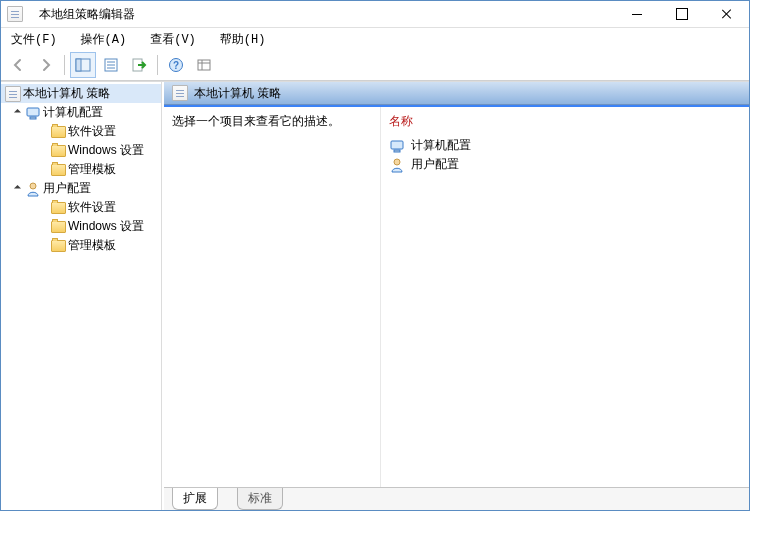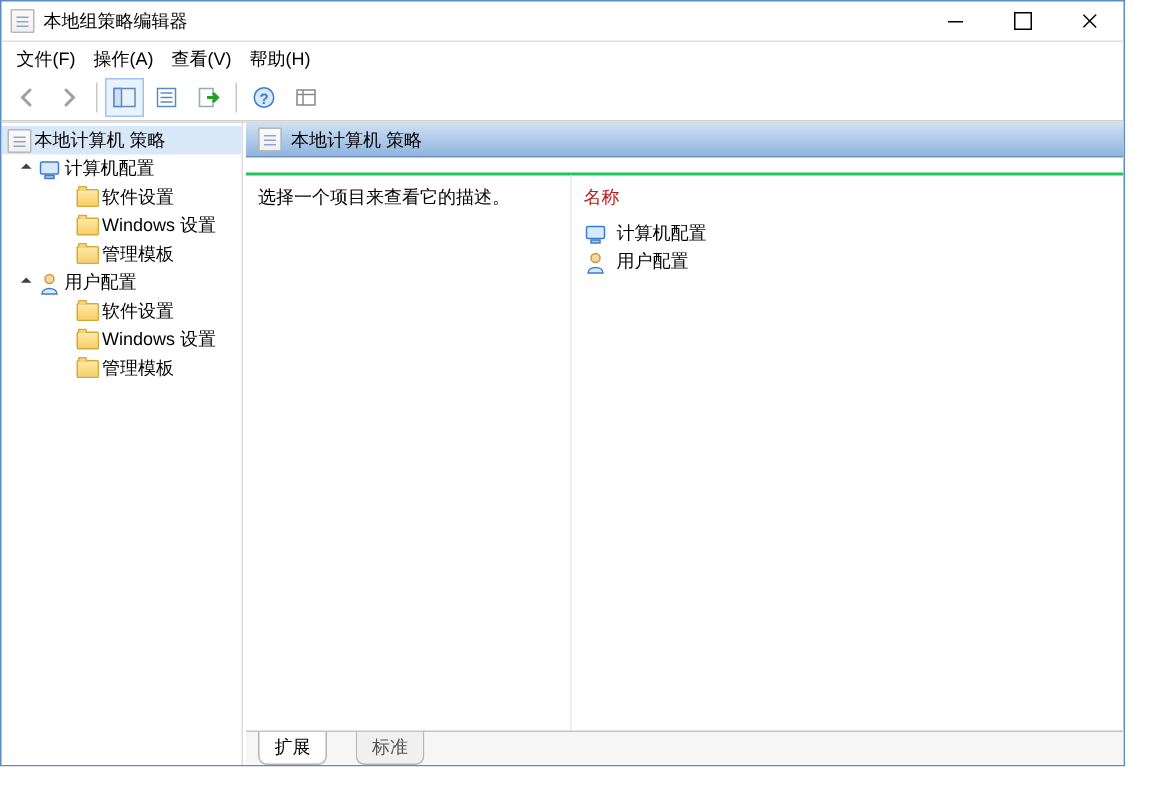--- a/index.html
+++ b/index.html
@@ -1,33 +1,33 @@
 <!DOCTYPE html>
 <html><head>
 <meta charset="utf-8">
 <style>
   html, body { margin: 0; padding: 0; font-family: "Microsoft YaHei", "Segoe UI", sans-serif; font-size: 12px; background: #fff; }
   .window { width: 748px; height: 509px; border: 1px solid #5a8cc2; position: relative; display: flex; flex-direction: column; background: #fff; }
   
   .titlebar { display: flex; align-items: center; height: 26px; padding: 0 0 0 6px; border-bottom: 1px solid #e0e0e0; }
-  .titlebar .title { display: flex; align-items: center; gap: 6px; flex: 1; font-size: 12px; color: #000; }
+  .titlebar .title { display: flex; align-items: center; gap: 16px; flex: 1; font-size: 12px; color: #000; }
   .titlebar .win-controls { display: flex; height: 100%; }
   .titlebar .win-btn { width: 45px; height: 26px; display: flex; align-items: center; justify-content: center; color: #000; }
   .ico-doc {
     width: 16px; height: 16px; display: inline-block; position: relative;
     background: linear-gradient(#fafafa,#f0f0f0);
     border: 1px solid #b8b8b8; box-sizing: border-box; border-radius: 1px;
   }
   .ico-doc::before, .ico-doc::after {
     content: ''; position: absolute; left: 3px; right: 3px; height: 1px; background: #8fa5c9;
   }
   .ico-doc::before { top: 4px; box-shadow: 0 3px 0 #8fa5c9; }
   .ico-doc::after { top: 10px; }
   
-  .menubar { display: flex; height: 22px; align-items: center; padding: 0 6px; gap: 4px; }
+  .menubar { display: flex; height: 22px; align-items: center; padding: 0 6px; gap: 16px; font-family: Liberation Mono, monospace; }
   .menubar span { cursor: default; padding: 2px 4px; }
   
   .toolbar { display: flex; align-items: center; height: 30px; padding: 0 4px; gap: 2px; border-bottom: 1px solid #d0d0d0; }
   .tbtn { width: 24px; height: 24px; display: flex; align-items: center; justify-content: center; border: 1px solid transparent; }
   .tbtn svg { width: 16px; height: 16px; }
   .tbtn.framed { border: 1px solid #9ec3ec; background: #eaf3fc; }
   .tsep { width: 1px; height: 20px; background: #c8c8c8; margin: 0 3px; }
   
   .body { flex: 1; display: flex; border-top: 1px solid #dcdcdc; overflow: hidden; }
   .sidebar { width: 160px; border-right: 1px solid #dcdcdc; padding: 2px 0; overflow: hidden; }
@@ -43,21 +43,21 @@
   .caret-none { width: 12px; height: 12px; }
   .ico-folder {
     width: 15px; height: 12px; background: linear-gradient(#ffe9a6,#f7cf66); border: 1px solid #d6a93f; border-radius: 1px; box-sizing: border-box; position: relative;
   }
   .ico-folder::before { content:''; position:absolute; top:-3px; left:0; width:6px; height:3px; background:#f7d67a; border:1px solid #d6a93f; border-bottom:none; border-radius:1px 1px 0 0; box-sizing:border-box; }
   .ico-computer { width: 16px; height: 16px; }
   .ico-user { width: 16px; height: 16px; }
   
   .rightpane { flex: 1; display: flex; flex-direction: column; border-left: 2px solid #fff; }
   .rp-header { height: 22px; background: linear-gradient(#cfe0f3,#8fb4df); display: flex; align-items: center; padding-left: 8px; gap: 6px; color: #000; border-bottom: 1px solid #6d91c1; }
-  .rp-body { flex: 1; display: flex; border-top: 2px solid #22c55e; margin-top: 10px; }
+  .rp-body { flex: 1; display: flex; border-top: 2px solid #3b82f6; }
   .rp-desc { width: 200px; padding: 6px 8px; border-right: 1px solid #e8e8e8; }
   .rp-list { flex: 1; padding: 4px 8px; }
   .rp-list .heading { color: #b91c1c; padding: 2px 0 6px 0; }
   .rp-list .item { display: flex; align-items: center; gap: 6px; height: 19px; cursor: default; }
   
   .rp-tabs { height: 22px; display: flex; align-items: flex-start; padding-left: 8px; gap: 17px; border-top: 1px solid #c5c5c5; background: #f6f6f6; }
   .tab { position: relative; padding: 2px 10px; font-size: 12px; border: 1px solid #b5b5b5; border-top: none; border-radius: 0 0 6px 6px; margin-right: 2px; background: #fff; }
   .tab.inactive { background: #f0f0f0; color: #555; text-align: center; }
   
   .glyph-min { width: 10px; height: 1px; background: #000; }

